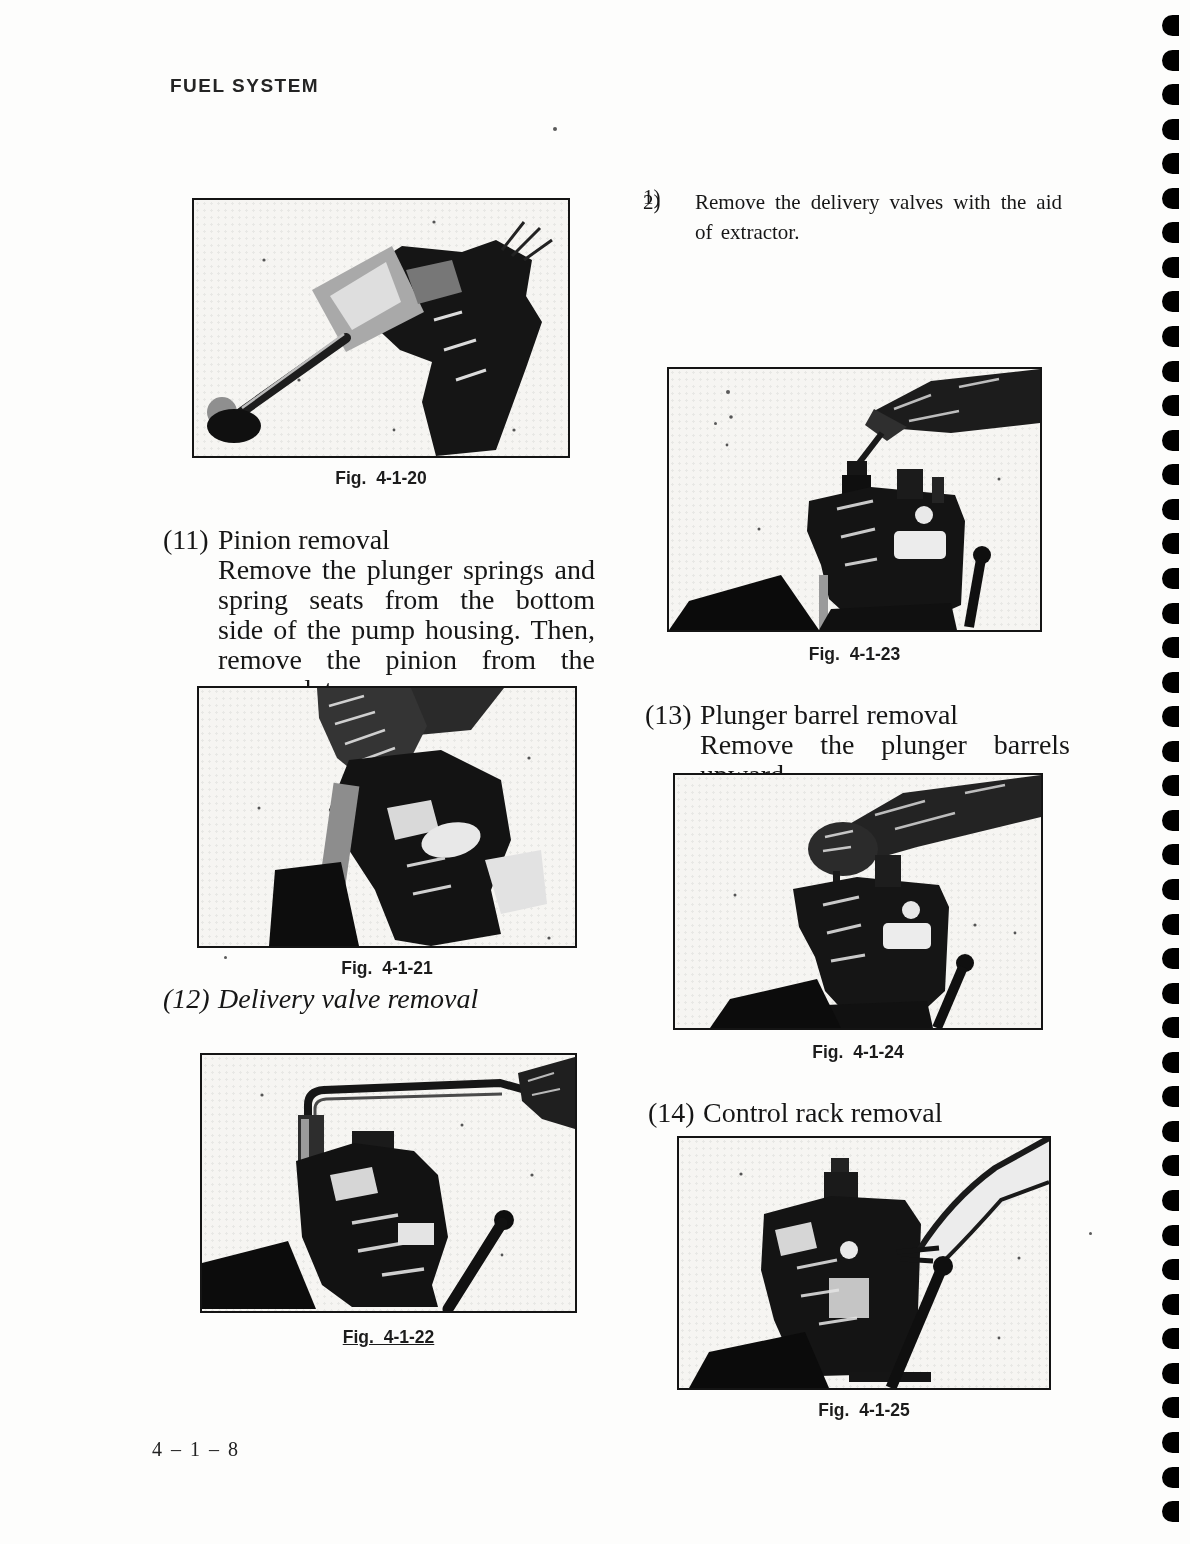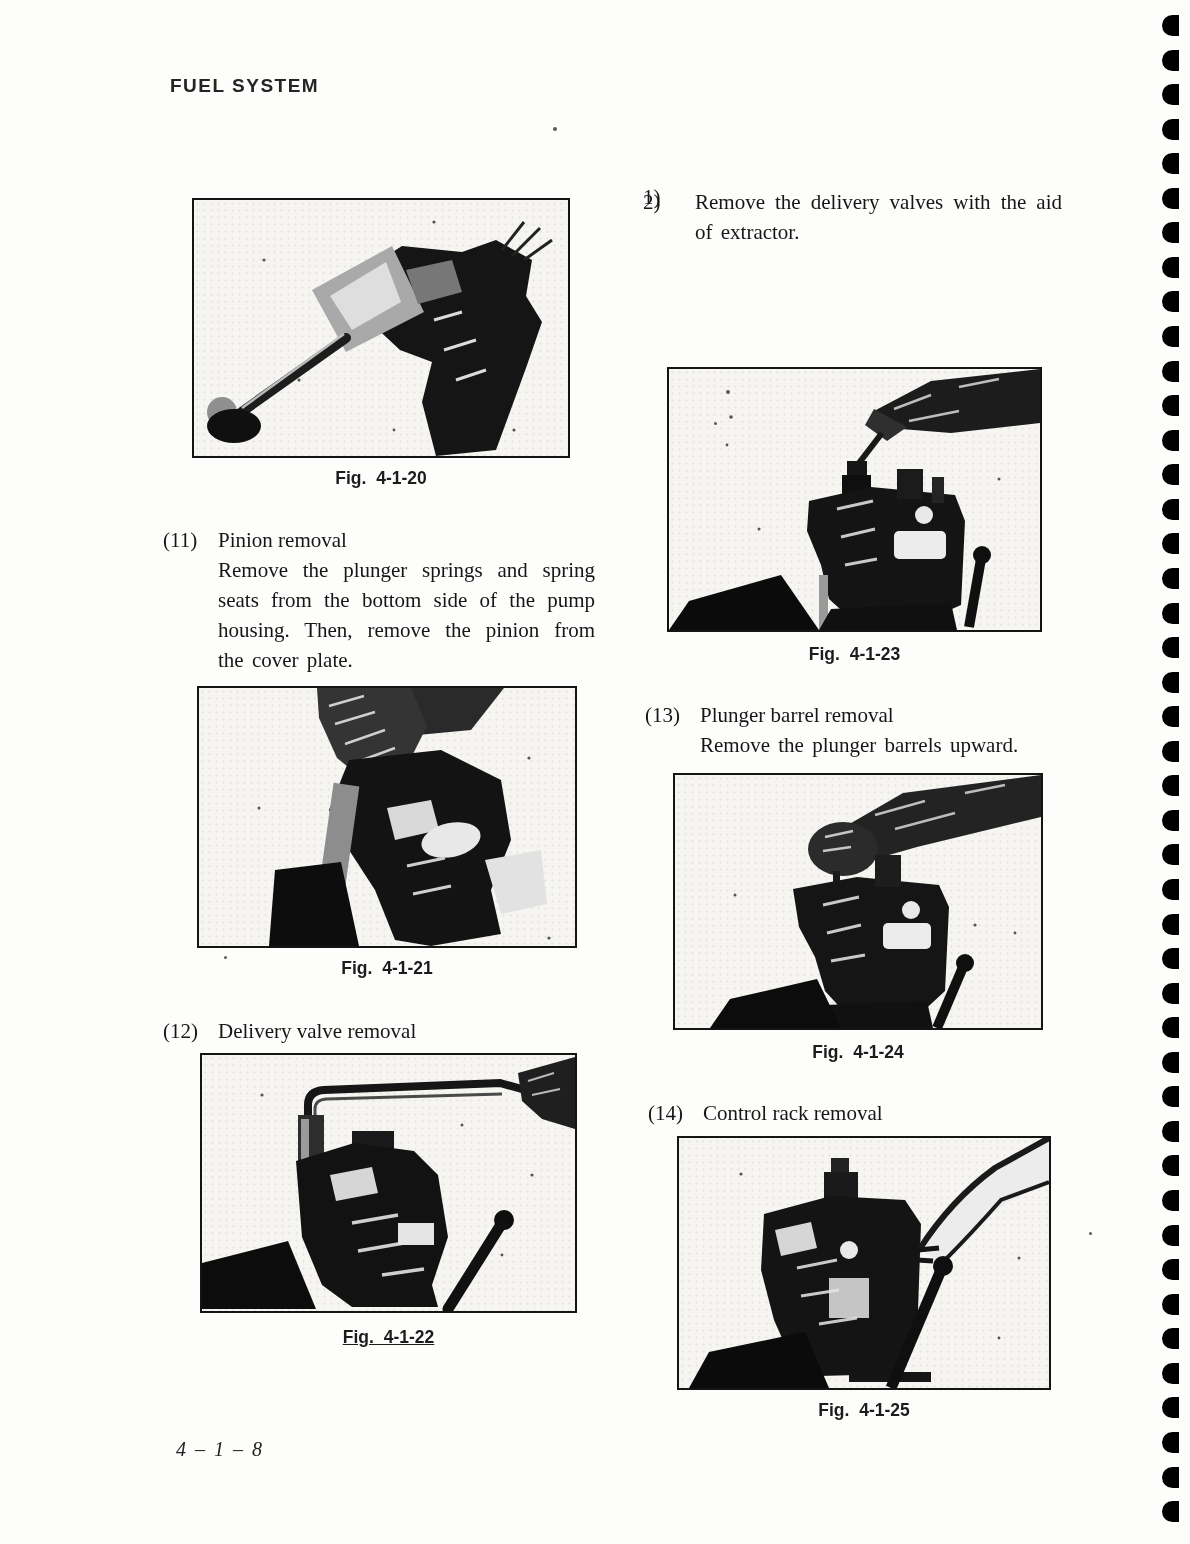--- a/index.html
+++ b/index.html
@@ -8,21 +8,21 @@
     background:#fdfdfc;color:#1a1a1a;
     font-family:"Liberation Serif","DejaVu Serif",serif;
   }
   .abs{position:absolute;}
   
   .page-header{
     font-family:"Liberation Sans","DejaVu Sans",sans-serif;
     font-weight:bold;font-size:19px;letter-spacing:1.5px;color:#242424;
   }
   
-  .section{font-size:21px;line-height:30px;color:#161616;}
+  .section{font-size:28px;line-height:30px;color:#161616;}
   .section .label{position:absolute;left:0;top:0;white-space:nowrap;}
   .section .content{margin-left:55px;}
   .section .content .sec-title{white-space:nowrap;}
   .section .content .sec-body{text-align:justify;word-spacing:3px;}
   .steps .step{position:relative;font-size:21px;line-height:29.5px;color:#161616;margin-bottom:5px;}
   .steps .step .label{position:absolute;left:3px;top:0;}
   .steps .step .content{margin-left:55px;text-align:justify;word-spacing:3px;}
   
   .figframe{
     border:2px solid #141414;background:#f6f5f2;box-sizing:border-box;
@@ -99,21 +99,21 @@
       <g fill="#555">
         <circle cx="330" cy="70" r="1.6"></circle>
           <circle cx="60" cy="120" r="1.5"></circle>
           <circle cx="350" cy="250" r="1.6"></circle>
       </g>
     </svg>
   </div>
 </div>
 <div class="abs figcaption" style="left:197px;top:958px;width:380px;">Fig. 4-1-21</div>
 
-<div class="abs section" style="left:163px;top:1016px;width:432px;">
+<div class="abs section" style="left:163px;top:984px;width:432px;font-style:italic;">
   <span class="label">(12)</span>
   <div class="content">
     <div class="sec-title">Delivery valve removal</div>
   </div>
 </div>
 
 <div class="abs figframe" style="left:200px;top:1053px;width:377px;height:260px;">
   <div style="width:100%;height:100%;">
     <svg viewBox="0 0 373 256" preserveAspectRatio="none" aria-hidden="true">
       <path d="M106 102 L106 50 Q106 36 122 35 L298 28 L334 38" fill="none" stroke="#161616" stroke-width="8"></path>
@@ -245,21 +245,21 @@
       <g fill="#555">
         <circle cx="62" cy="36" r="1.6"></circle>
           <circle cx="340" cy="120" r="1.5"></circle>
           <circle cx="320" cy="200" r="1.4"></circle>
       </g>
     </svg>
   </div>
 </div>
 <div class="abs figcaption" style="left:677px;top:1400px;width:374px;">Fig. 4-1-25</div>
 
-<div class="abs page-number" style="left:176px;top:1438px;font-style:italic;">4 – 1 – 8</div>
+<div class="abs page-number" style="left:152px;top:1438px;">4 – 1 – 8</div>
 
 <div id="binding-col">
     <div class="bind-mark" style="top: 15px; background: rgb(0, 0, 0);"></div>
     <div class="bind-mark" style="top: 49.56px; background: rgb(0, 0, 0);"></div>
     <div class="bind-mark" style="top: 84.12px; background: rgb(0, 0, 0);"></div>
     <div class="bind-mark" style="top: 118.68px; background: rgb(0, 0, 0);"></div>
     <div class="bind-mark" style="top: 153.24px; background: rgb(0, 0, 0);"></div>
     <div class="bind-mark" style="top: 187.8px; background: rgb(0, 0, 0);"></div>
     <div class="bind-mark" style="top: 222.36px; background: rgb(0, 0, 0);"></div>
     <div class="bind-mark" style="top: 256.92px; background: rgb(0, 0, 0);"></div>

